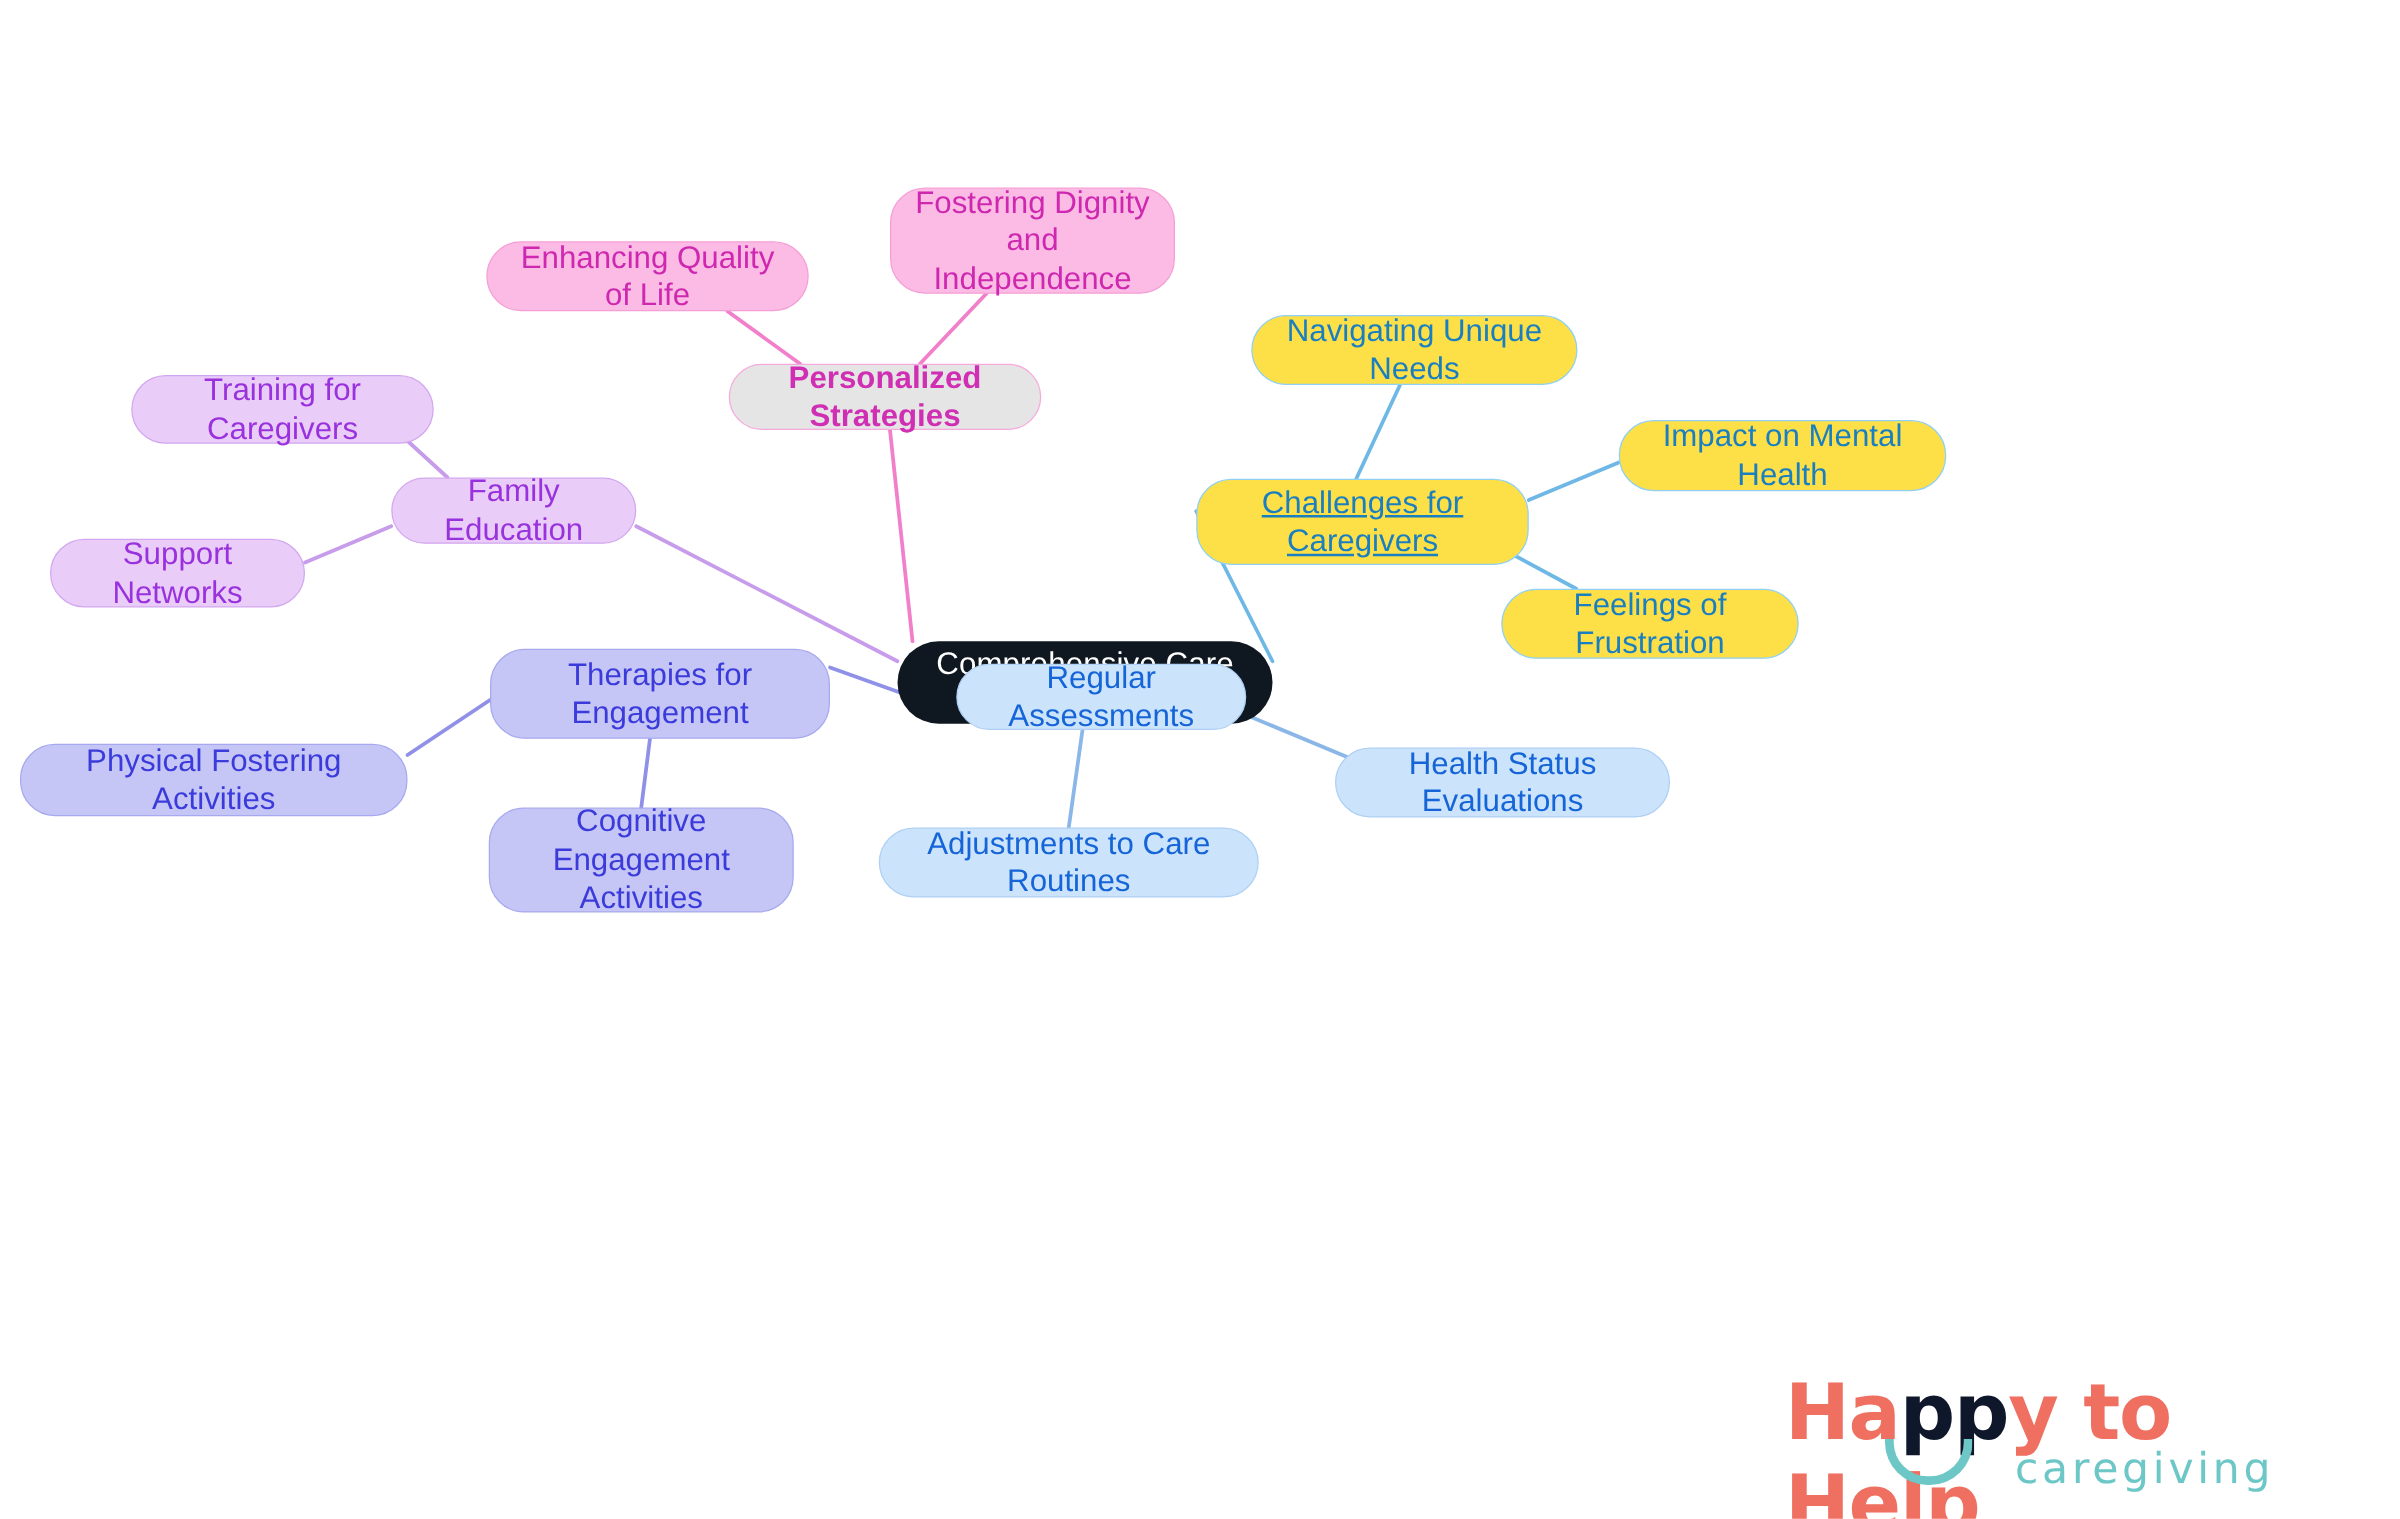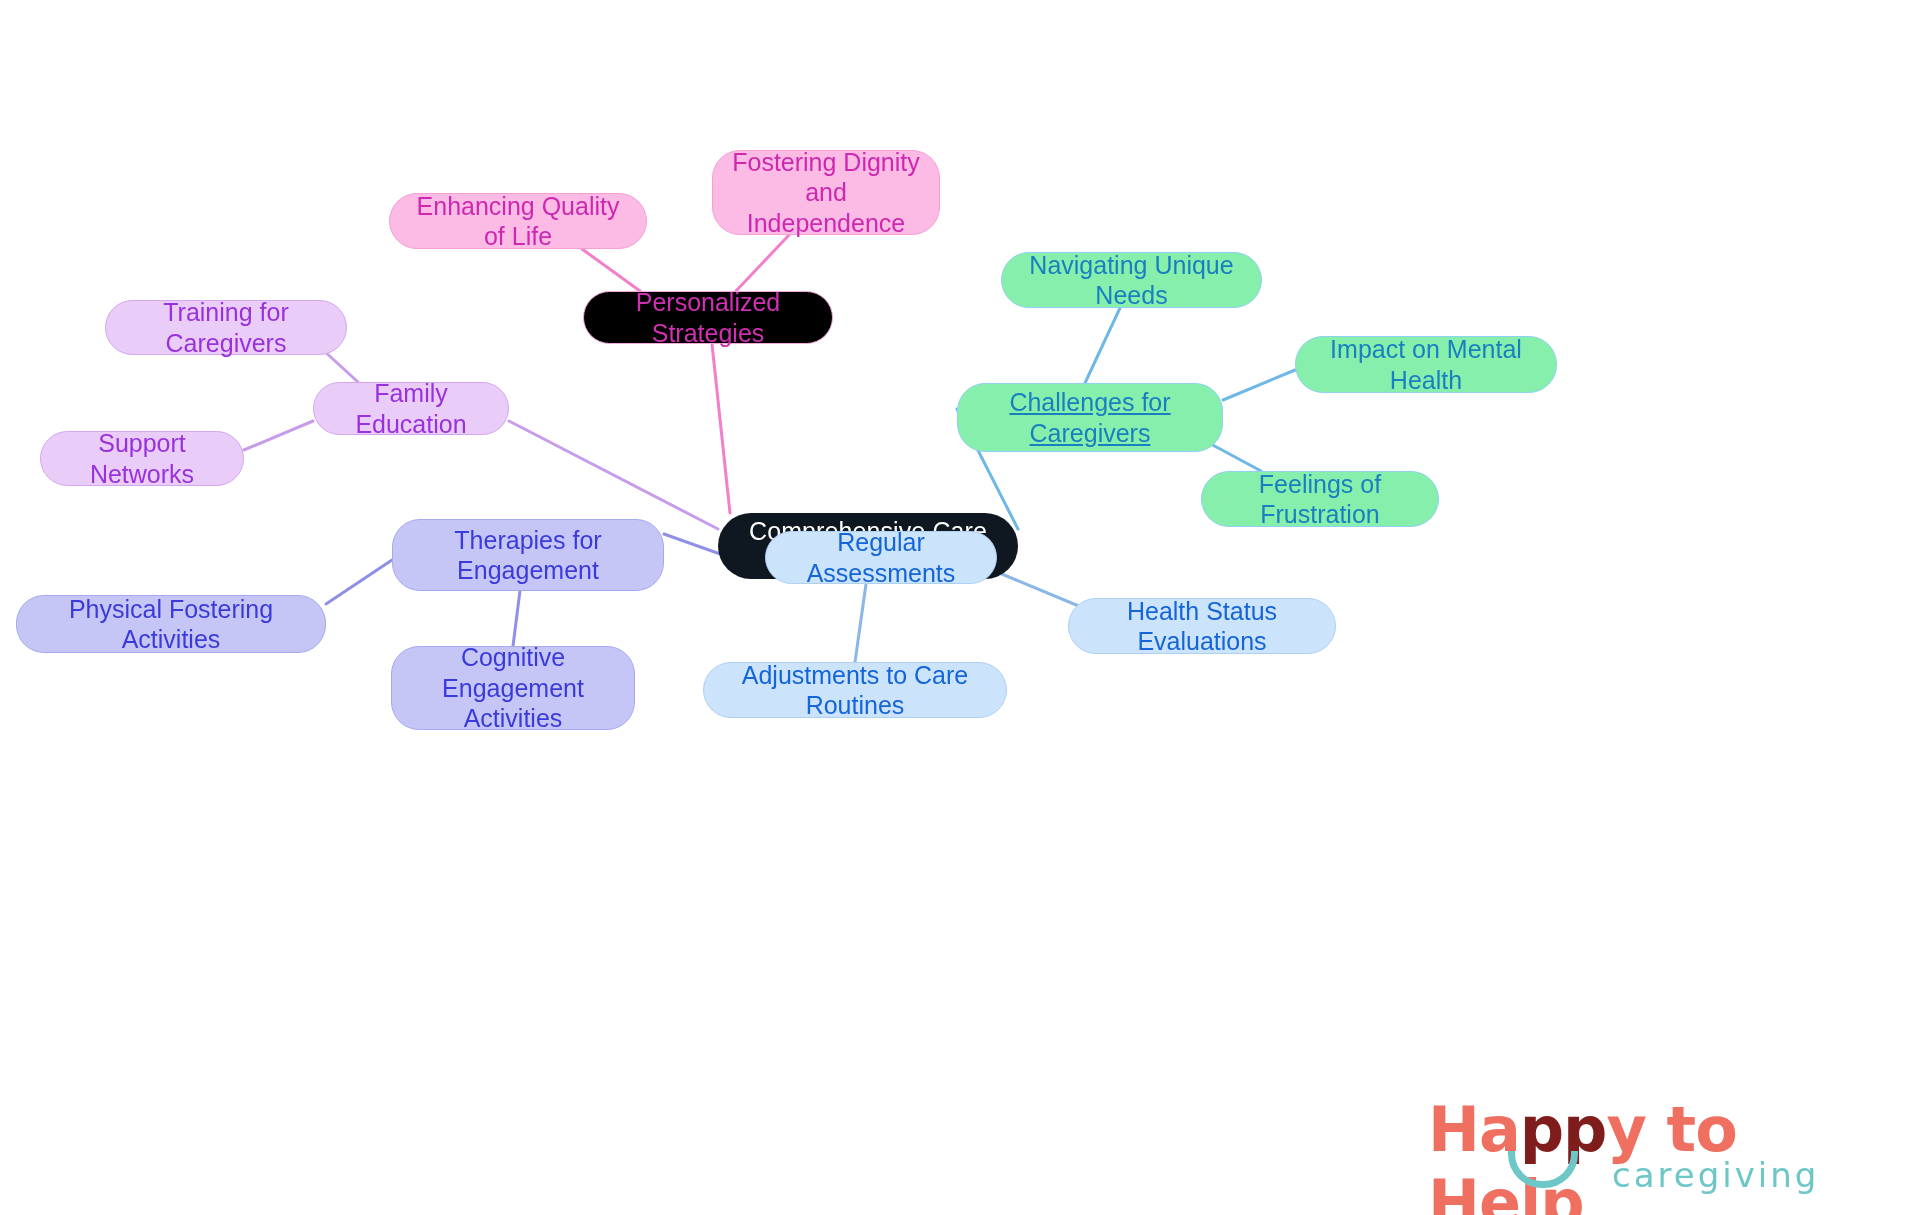--- a/index.html
+++ b/index.html
@@ -53,45 +53,45 @@
     background: #0f1720;
     font-size: 25px;
     letter-spacing: 0.1px;
   }
 
   .node.branch   { font-size: 25px; }
   .node.leaf     { font-size: 25px; }
 
   
   .c-pink      { background: #fbbbe4; border-color: #f59fd6; color: #cf28b0; }
-  .c-pink-soft { background: #000000; border-color: #f7a9dd; color: #d02fb4; }
+  .c-pink-soft { background: #e5e5e5; border-color: #f7a9dd; color: #d02fb4; font-weight: bold; }
   .c-violet    { background: #e9ccf8; border-color: #d3a7ef; color: #9932dd; }
   .c-peri      { background: #c5c6f6; border-color: #a7a9ee; color: #3b3bdb; }
-  .c-sky       { background: #86efac; border-color: #8fd0f3; color: #1a7fc1; }
+  .c-sky       { background: #fde047; border-color: #8fd0f3; color: #1a7fc1; }
   .c-sky-soft  { background: #cbe3fb; border-color: #aed0f5; color: #1565d8; }
 
   
   #logo {
     position: absolute;
     left: 1428px;
     top: 1093px;
     width: 420px;
     height: 108px;
   }
   #logo .wordmark {
     position: absolute;
     left: 0;
     top: 0;
     font-size: 62px;
     font-weight: bold;
     letter-spacing: -1px;
     color: #ef6f60;
     font-family: "DejaVu Sans", "Liberation Sans", sans-serif;
   }
-  #logo .wordmark .teal { color: #7f1d1d; }
+  #logo .wordmark .teal { color: #0f172a; }
   #logo .smile {
     position: absolute;
     left: 80px;
     top: 58px;
     width: 56px;
     height: 30px;
     border: 7px solid #6ec7c7;
     border-top: none;
     border-radius: 0 0 34px 34px;
   }

